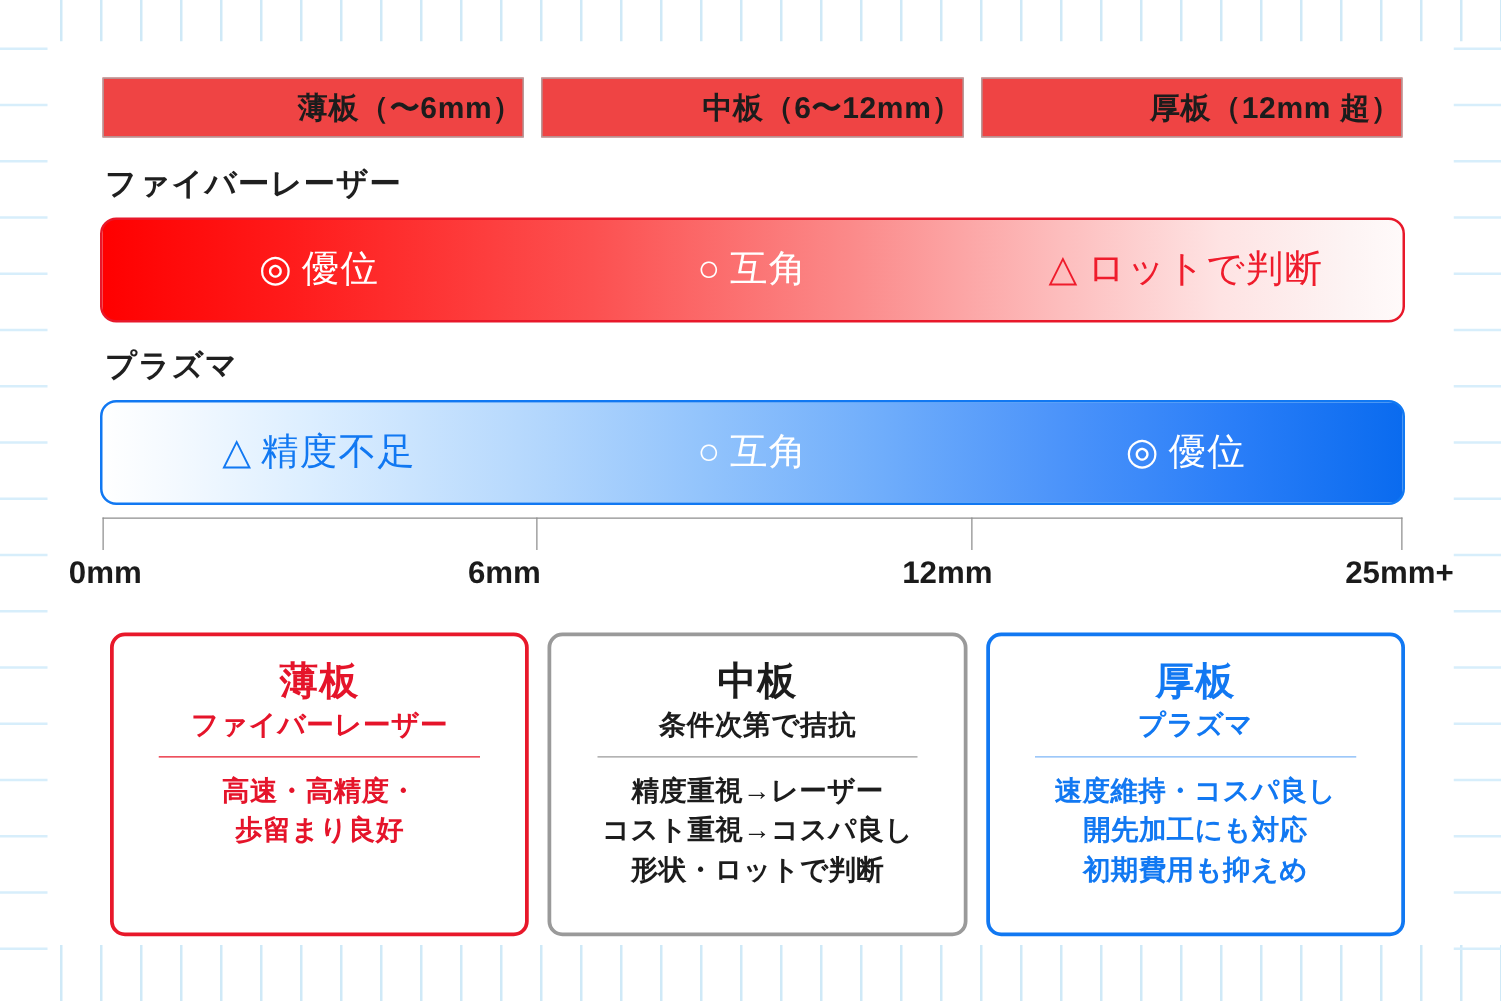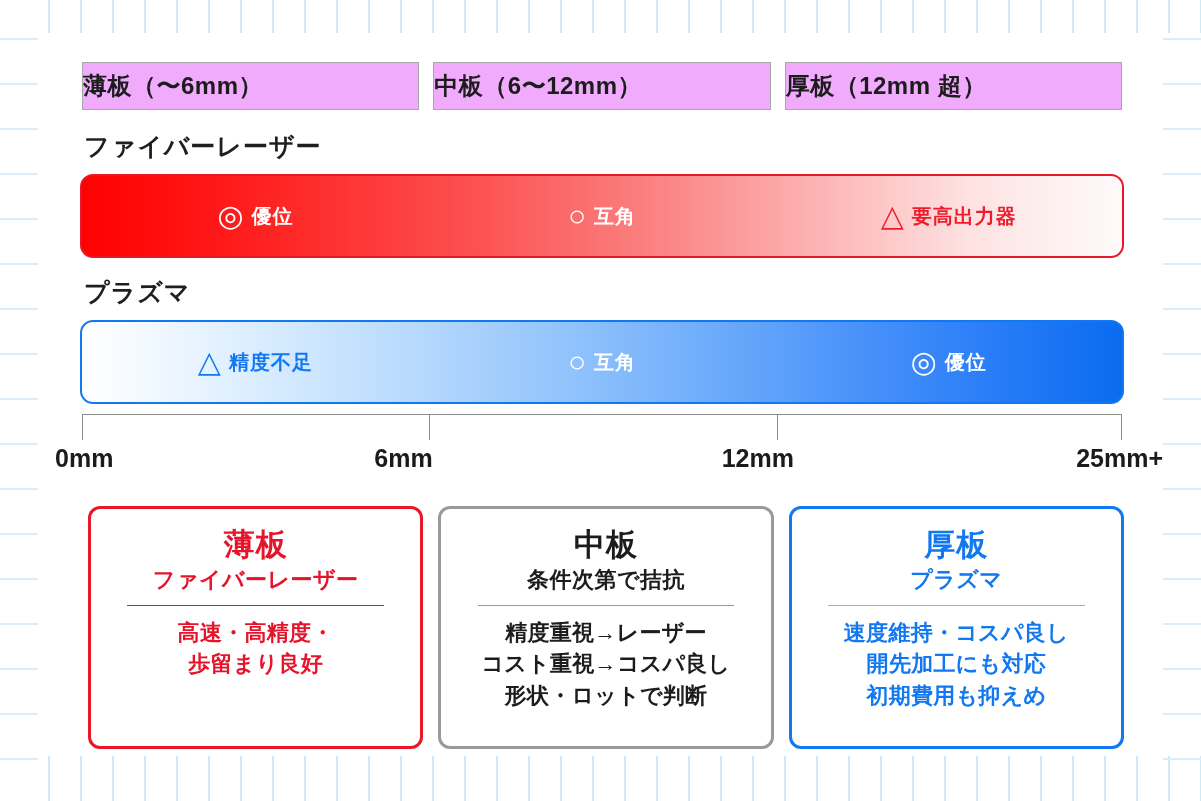--- a/index.html
+++ b/index.html
@@ -44,24 +44,24 @@
     left: 82px;
     top: 62px;
     width: 1040px;
     height: 48px;
     display: flex;
     gap: 14px;
   }
   .thickness-box {
     flex: 1;
     border: 1px solid #a8a8a8;
-    background: #f0abfc;
+    background: #ef4444;
     display: flex;
     align-items: center;
-    justify-content: flex-start;
+    justify-content: flex-end;
     font-size: 24px;
     font-weight: bold;
     color: #1c1c1c;
     letter-spacing: 0.5px;
   }
 
   
   .row-label {
     position: absolute;
     left: 84px;
@@ -117,22 +117,22 @@
     justify-content: center;
     gap: 8px;
     height: 100%;
   }
   .bar-mark {
     font-size: 30px;
     font-weight: normal;
     line-height: 1;
   }
   .bar-text {
-    font-size: 20px;
-    font-weight: bold;
+    font-size: 30px;
+    font-weight: normal;
     letter-spacing: 1px;
     line-height: 1;
   }
   .on-white { color: #ffffff; }
   .on-red   { color: #ef1c2c; }
   .on-blue  { color: #1178f2; }
 
   
   #axis {
     position: absolute;
@@ -353,21 +353,21 @@
     <div class="bar-cell">
       <span class="bar-mark on-white">◎</span>
       <span class="bar-text on-white">優位</span>
     </div>
     <div class="bar-cell">
       <span class="bar-mark on-white">○</span>
       <span class="bar-text on-white">互角</span>
     </div>
     <div class="bar-cell">
       <span class="bar-mark on-red">△</span>
-      <span class="bar-text on-red">要高出力器</span>
+      <span class="bar-text on-red">ロットで判断</span>
     </div>
   </div>
 
   <div class="row-label" id="label-plasma">プラズマ</div>
   <div class="bar" id="bar-plasma">
     <div class="bar-cell">
       <span class="bar-mark on-blue">△</span>
       <span class="bar-text on-blue">精度不足</span>
     </div>
     <div class="bar-cell">

